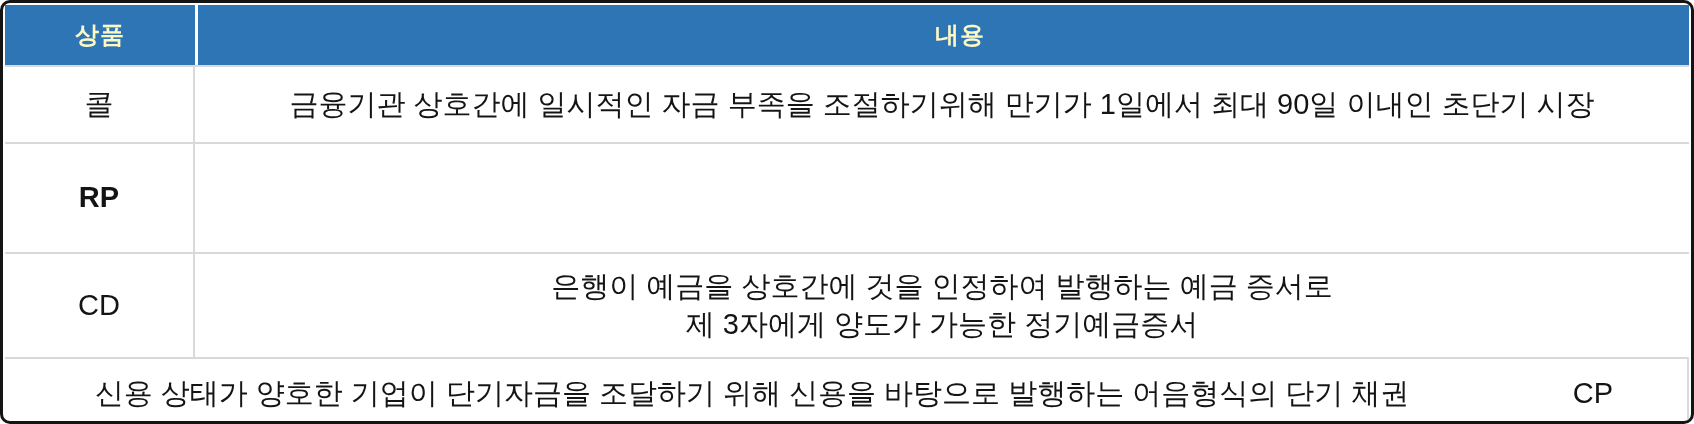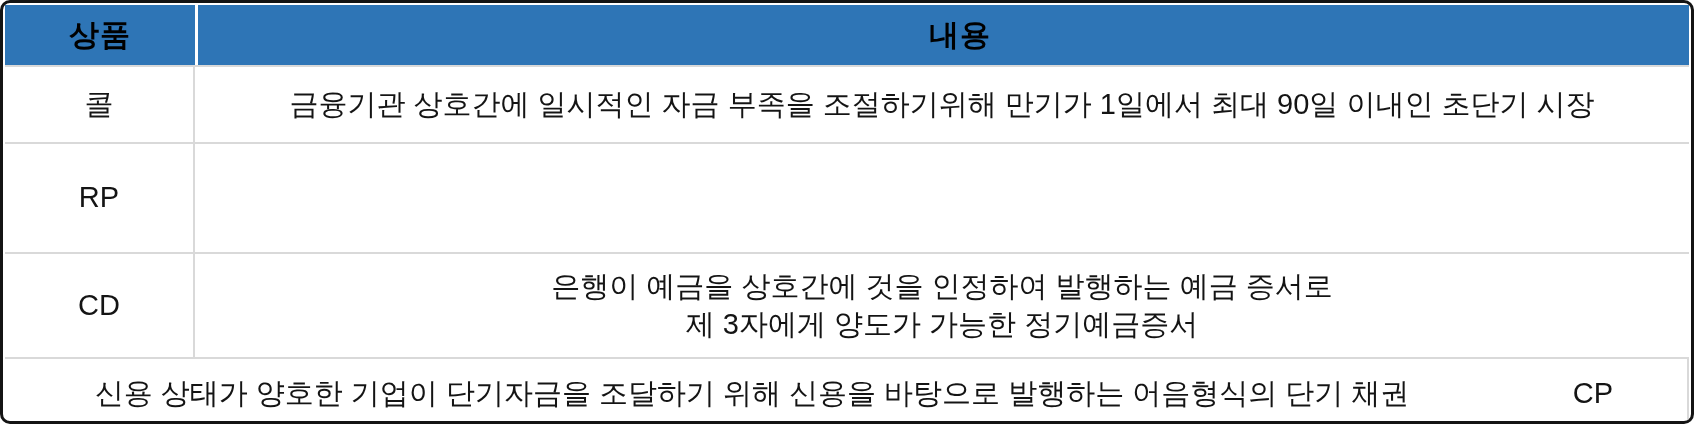--- a/index.html
+++ b/index.html
@@ -25,23 +25,23 @@
     align-items: stretch;
     flex: none;
   }
   .header-row {
     height: 60px;
     gap: 3px;
     background: #ffffff;
   }
   .header-cell {
     background: #2e75b6;
-    color: #000000;
+    color: #fef9c3;
     font-weight: bold;
-    font-size: 30px;
+    font-size: 24px;
     display: flex;
     align-items: center;
     justify-content: center;
     letter-spacing: 1px;
   }
   .product-col {
     width: 190px;
     flex: none;
   }
   .content-col {
@@ -49,21 +49,21 @@
     min-width: 0;
     padding-left: 33px;
   }
   .body-row {
     border-top: 2px solid #d9d9d9;
   }
   .body-row:first-of-type {
     border-top: none;
   }
   .row-call { height: 75px; }
-  .row-rp   { height: 108px; }
+  .row-rp   { height: 108px; font-weight: bold; }
   .row-cd   { height: 103px; }
   .row-cp   { flex: 1 1 auto; }
   .body-cell {
     display: flex;
     align-items: center;
     justify-content: center;
     text-align: center;
     color: #141414;
     font-size: 29px;
     line-height: 1.28;

